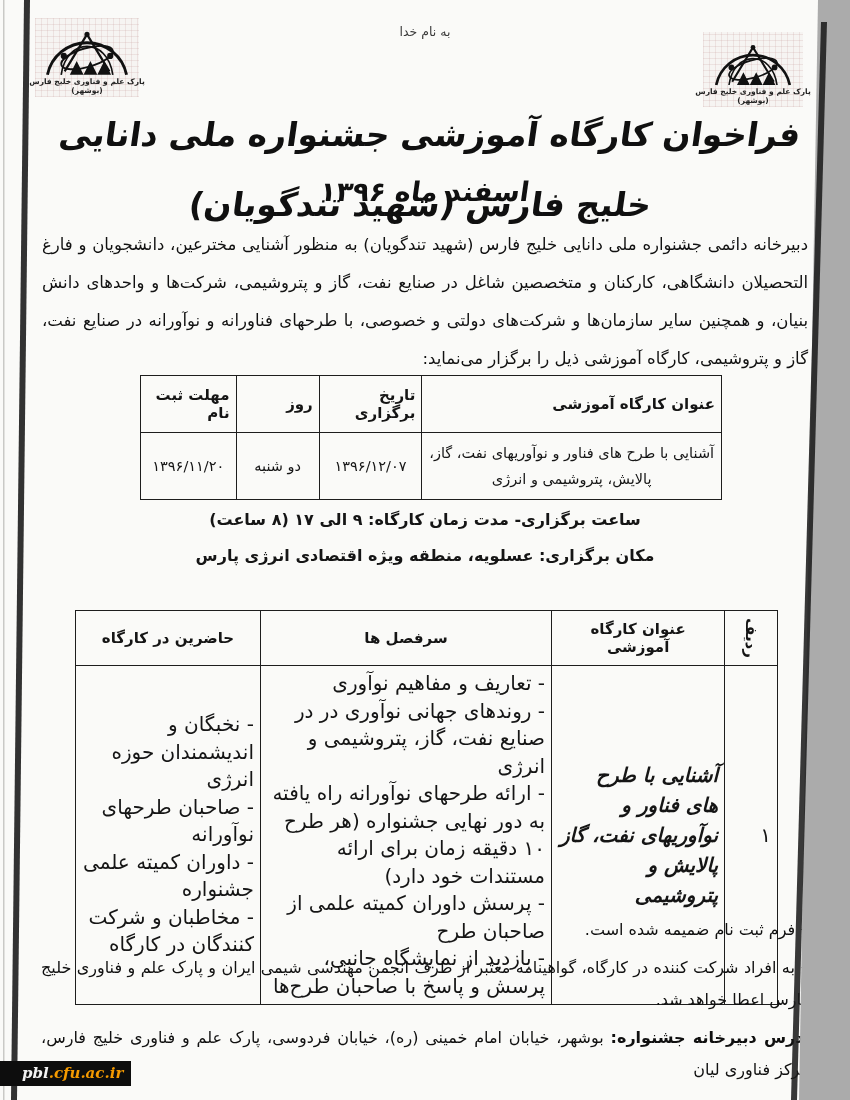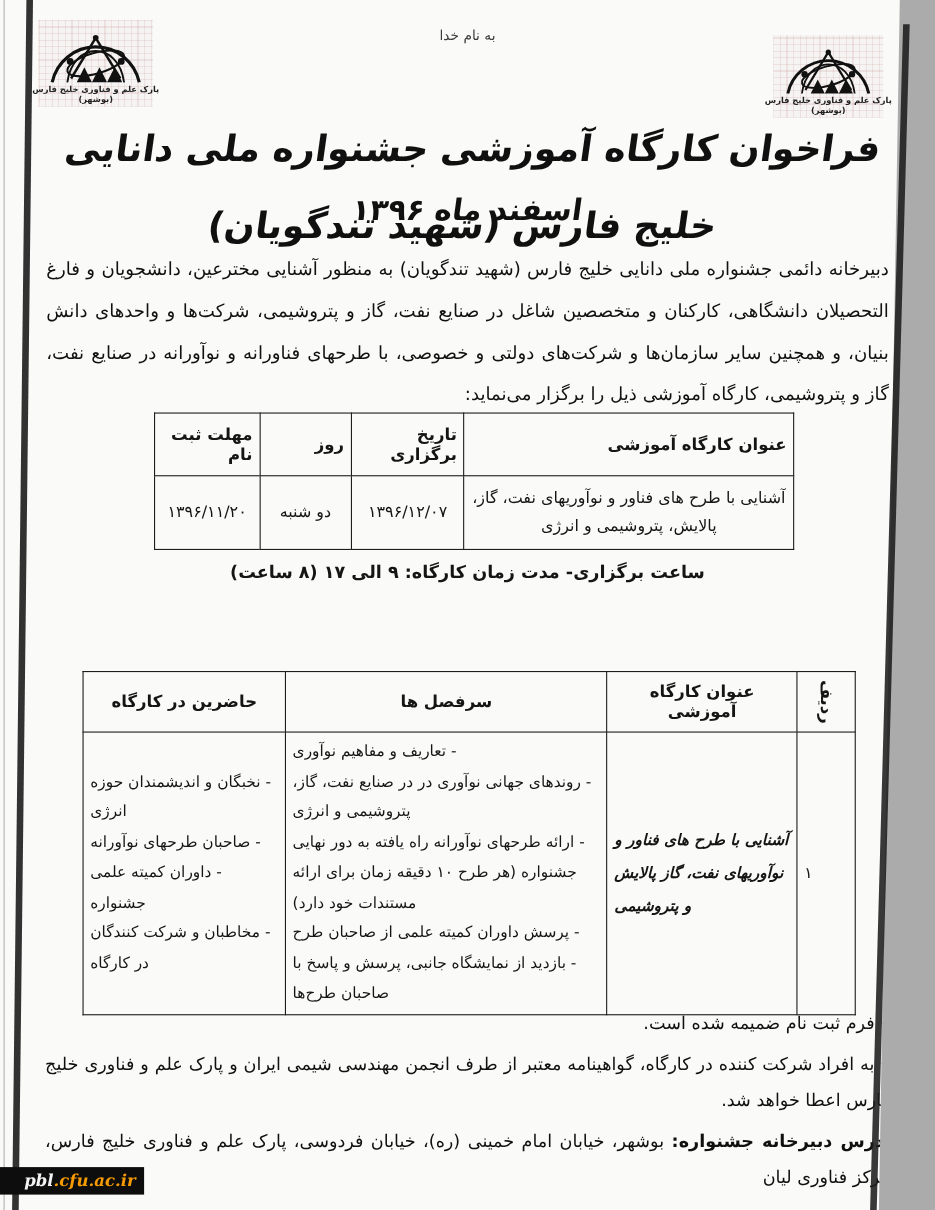--- a/index.html
+++ b/index.html
@@ -54,21 +54,21 @@
   #table1 .col-title{width:318px;}
   #table1 .col-date{width:92px;}
   #table1 .col-day{width:76px;}
   #table1 .col-deadline{width:84px;}
   
   .schedule{top:502px;left:0;width:850px;text-align:center;font-weight:bold;font-size:16px;line-height:36px;}
   
   #table2{top:610px;left:75px;}
   #table2 table{width:703px;}
   #table2 th{font-size:15px;height:46px;text-align:center;}
-  #table2 td{font-size:14px;text-align:left;}
+  #table2 td{font-size:20px;text-align:right;}
   #table2 .col-no{width:32px;}
   #table2 .col-wtitle{width:168px;}
   #table2 .col-topics{width:298px;}
   #table2 .col-att{width:180px;}
   #table2 .body-row td{height:232px;}
   .vertical-text{display:inline-block;transform:rotate(90deg);white-space:nowrap;}
   .cell-title{font-weight:bold;line-height:30px;font-style:italic;}
   .list-item{display:block;line-height:27.5px;}
   
   .notes{top:914px;left:41px;width:768px;font-size:16px;color:#101010;}
@@ -154,20 +154,21 @@
         <td>۱۳۹۶/۱۲/۰۷</td>
         <td>دو شنبه</td>
         <td>۱۳۹۶/۱۱/۲۰</td>
       </tr>
     </tbody>
       </table>
   </div>
 
   <div class="abs schedule rtl">
     <div>ساعت برگزاری- مدت زمان کارگاه: ۹ الی ۱۷ (۸ ساعت)</div>
+    <div>مکان برگزاری: عسلویه، منطقه ویژه اقتصادی انرژی پارس</div>
   </div>
 
   <div id="table2" class="abs">
     <table>
       <tbody>
           <tr>
         <th class="col-no">
           <span class="vertical-text">ردیف</span>
         </th>
         <th class="col-wtitle">عنوان کارگاه آموزشی</th>

